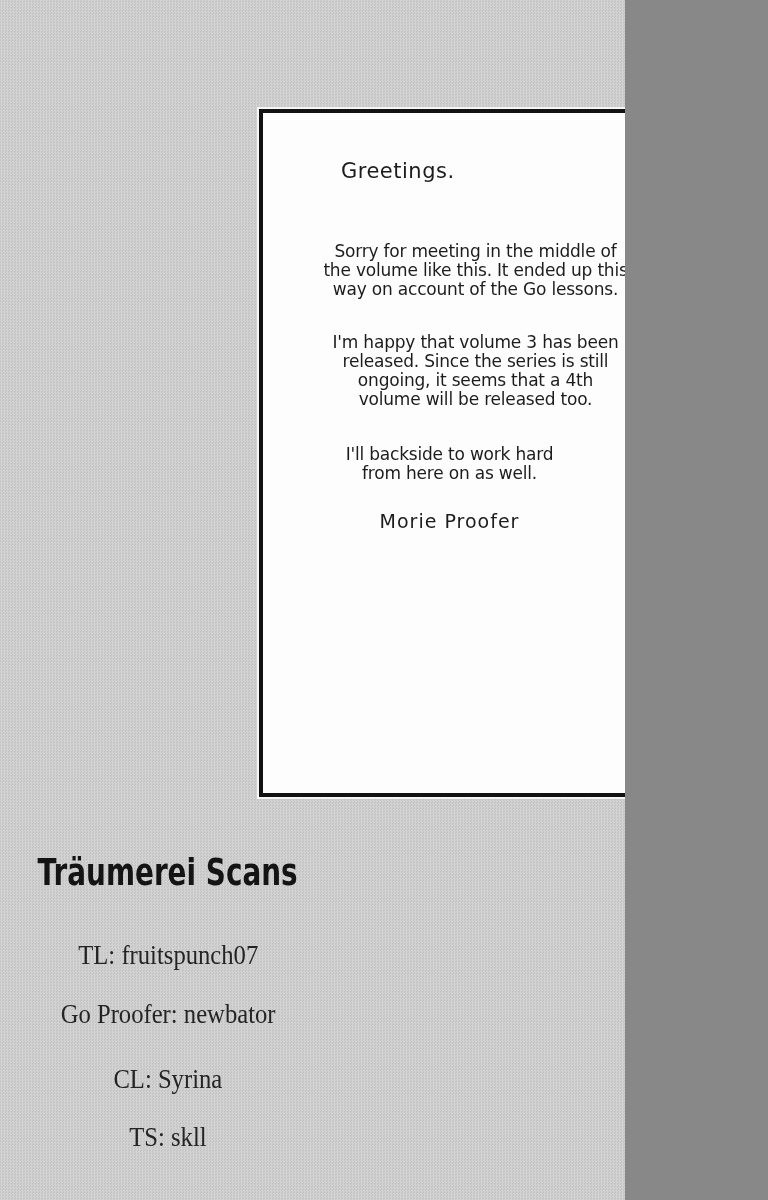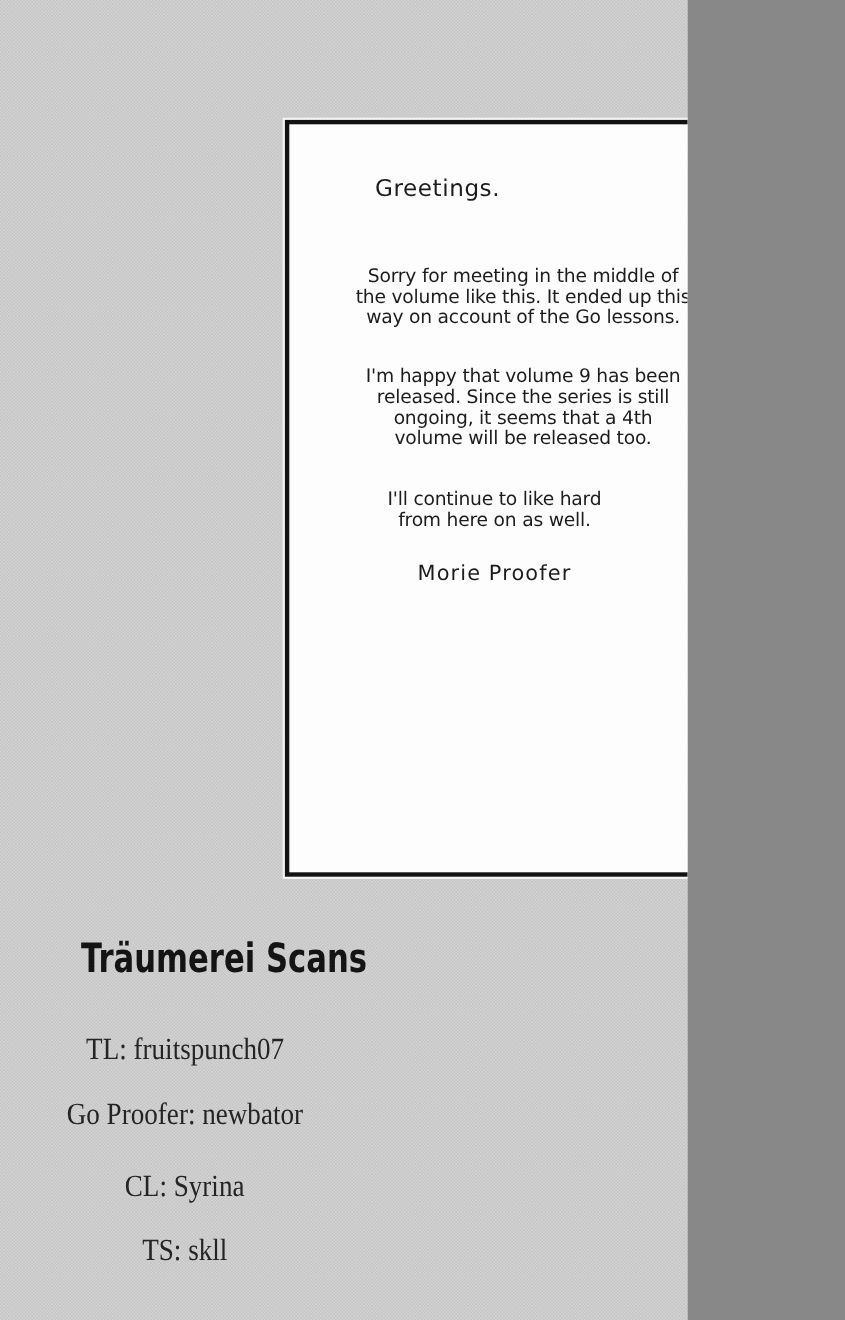--- a/index.html
+++ b/index.html
@@ -67,21 +67,20 @@
     display: inline-block;
     white-space: nowrap;
   }
   .brand {
     top: 852px;
     font-family: "DejaVu Sans", sans-serif;
     font-weight: 700;
     font-size: 34px;
     line-height: 40px;
     color: #141414;
-    padding-left: 36px;
   }
   .brand > span { transform: scaleX(0.82) scaleY(1.08); }
   .serif-credit {
     font-family: "Liberation Serif", serif;
     font-size: 28px;
     line-height: 44px;
     font-weight: 400;
     color: #242424;
   }
   .serif-credit > span { transform: scaleX(0.88); }
@@ -96,26 +95,26 @@
 <div class="page">
 
   <div class="note-box">
     <div class="greeting">Greetings.</div>
 
     <p class="para para-sorry">Sorry for meeting in the middle of
 the volume like this. It ended up this
 way on account of the Go lessons.</p>
 
 
-    <p class="para para-happy">I'm happy that volume 9 has been
+    <p class="para para-happy">I'm happy that volume 3 has been
 released. Since the series is still
 ongoing, it seems that a 4th
 volume will be released too.</p>
 
-    <p class="para para-continue">I'll continue to like hard
+    <p class="para para-continue">I'll backside to work hard
 from here on as well.</p>
 
     <div class="signature">Morie Proofer</div>
   </div>
 
   <div class="credit-line brand">
     <span>Träumerei Scans</span>
   </div>
 
   <div class="credit-line serif-credit credit-tl">

